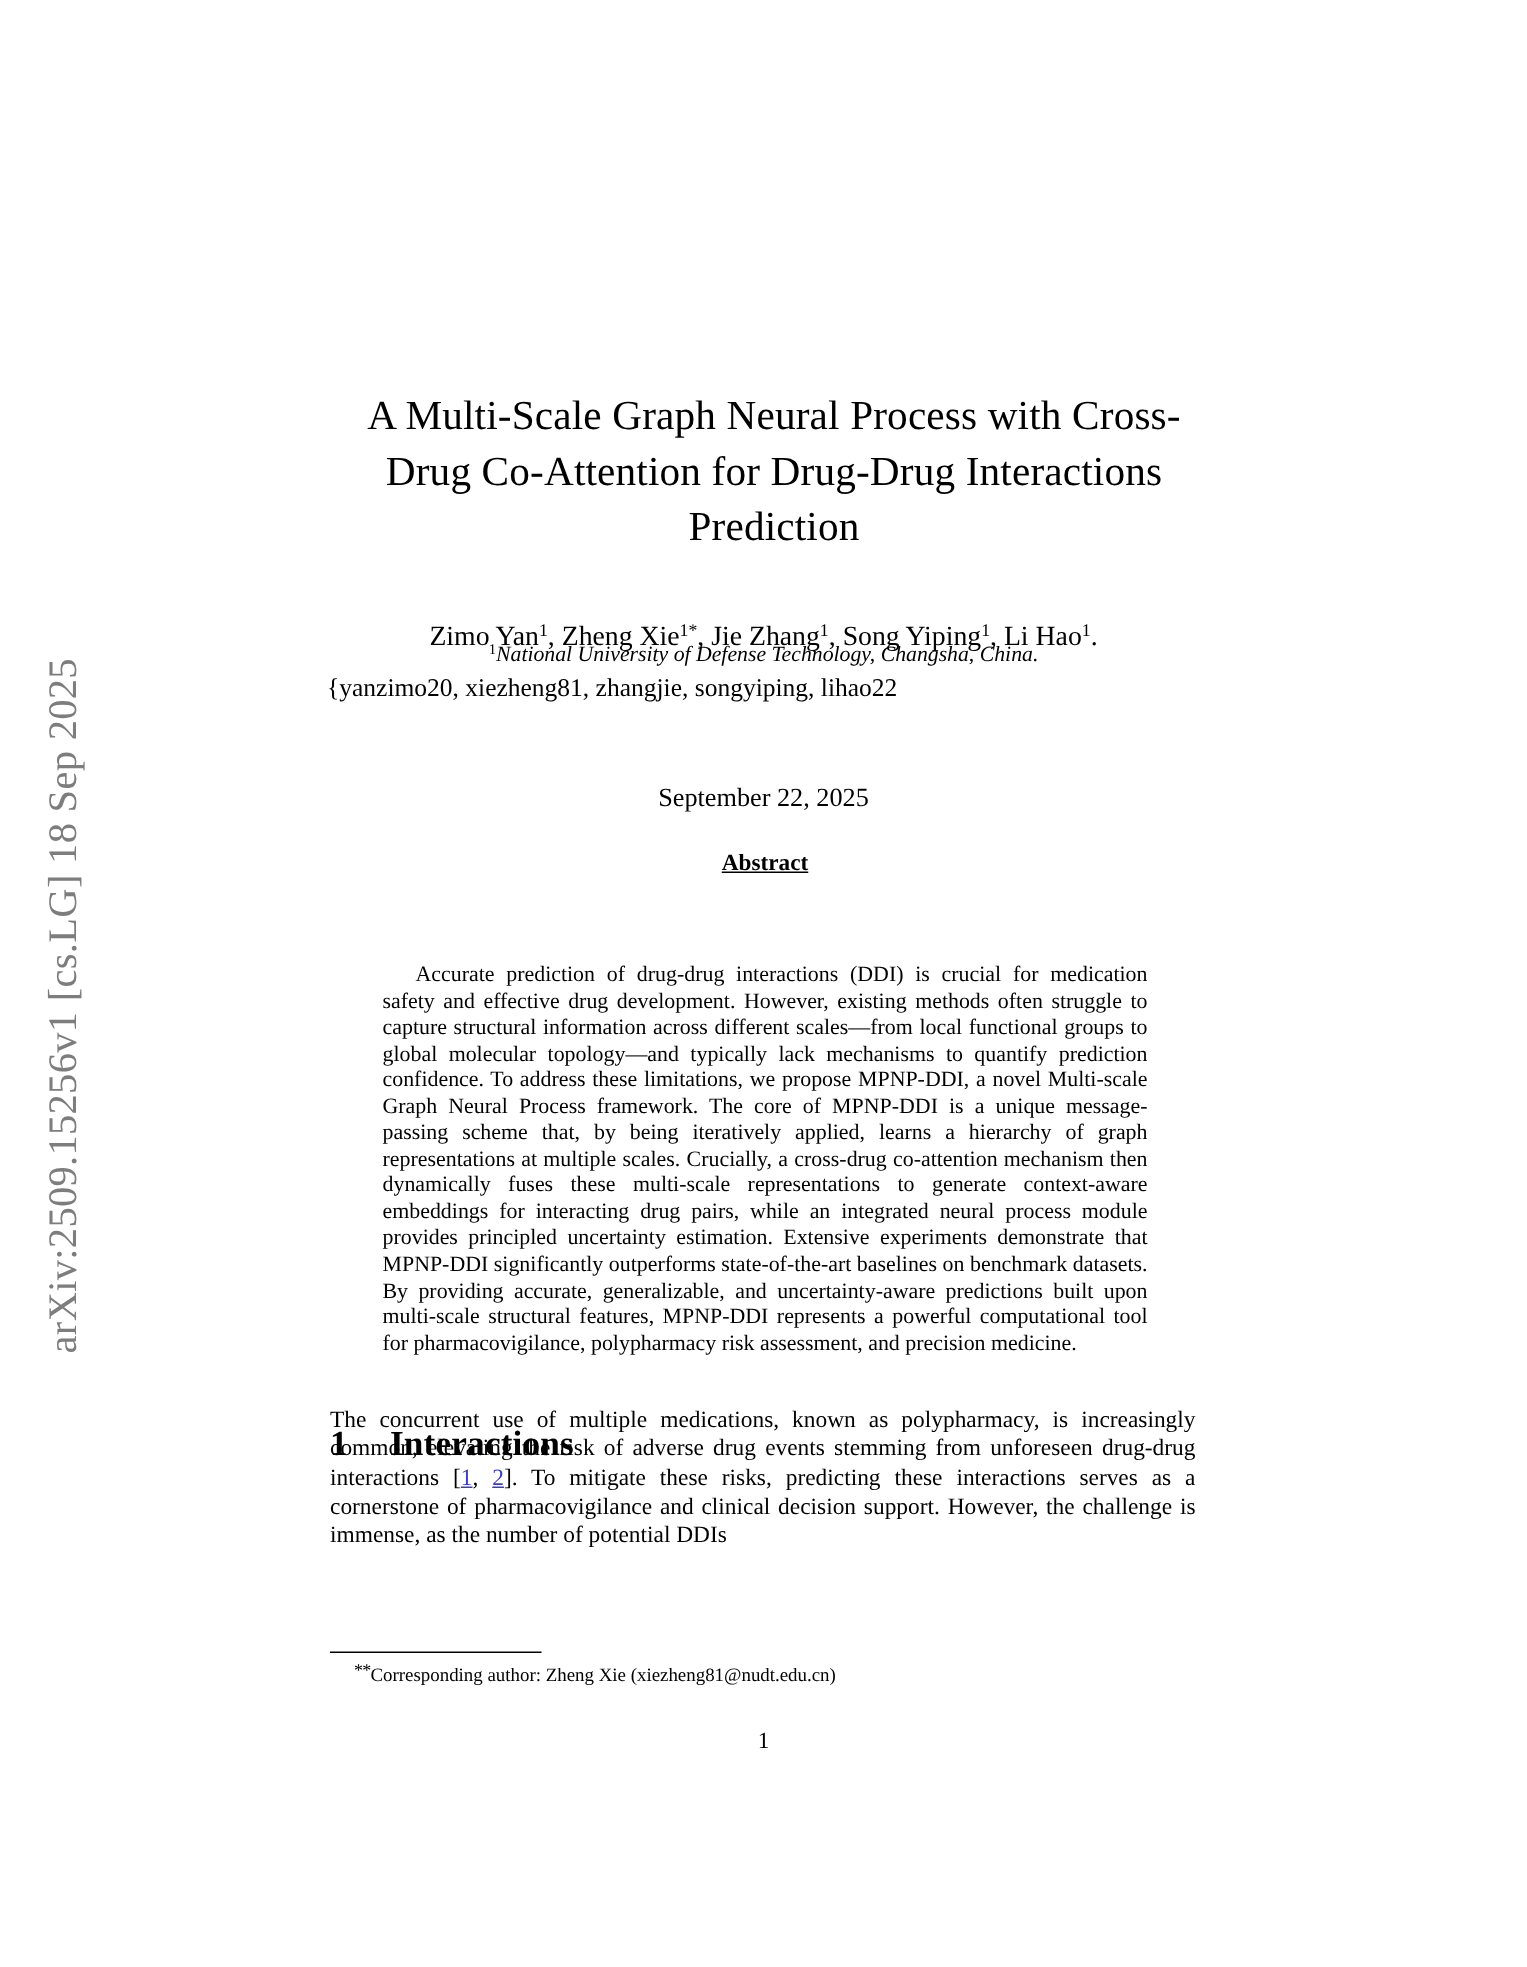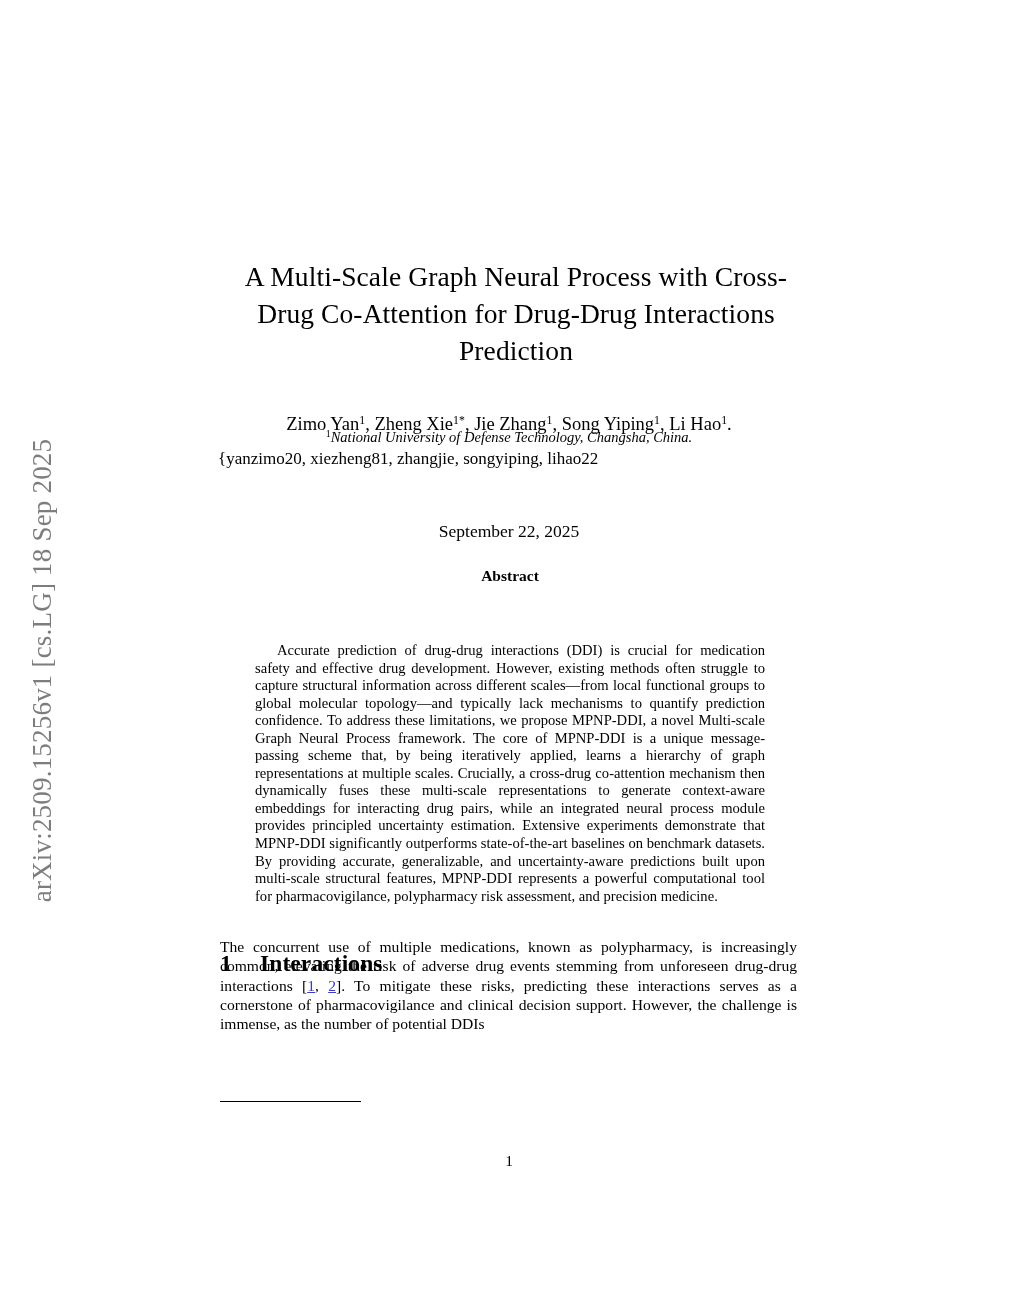--- a/index.html
+++ b/index.html
@@ -108,20 +108,21 @@
 
   
   .abstract-heading {
     position: absolute;
     left: 255px;
     top: 567px;
     width: 510px;
     text-align: center;
     font-weight: bold;
     font-size: 15.5px;
+    text-decoration: underline;
   }
   .abstract-body {
     position: absolute;
     left: 255px;
     top: 594px;
     width: 510px;
     font-size: 14.6px;
     line-height: 17.55px;
     text-align: justify;
     text-justify: inter-word;
@@ -213,16 +214,17 @@
   <div class="date-line">September 22, 2025</div>
 
   <div class="abstract-heading">Abstract</div>
   <div class="abstract-body">Accurate prediction of drug-drug interactions (DDI) is crucial for medication safety and effective drug development. However, existing methods often struggle to capture structural information across different scales—from local functional groups to global molecular topology—and typically lack mechanisms to quantify prediction confidence. To address these limitations, we propose MPNP-DDI, a novel Multi-scale Graph Neural Process framework. The core of MPNP-DDI is a unique message-passing scheme that, by being iteratively applied, learns a hierarchy of graph representations at multiple scales. Crucially, a cross-drug co-attention mechanism then dynamically fuses these multi-scale representations to generate context-aware embeddings for interacting drug pairs, while an integrated neural process module provides principled uncertainty estimation. Extensive experiments demonstrate that MPNP-DDI significantly outperforms state-of-the-art baselines on benchmark datasets. By providing accurate, generalizable, and uncertainty-aware predictions built upon multi-scale structural features, MPNP-DDI represents a powerful computational tool for pharmacovigilance, polypharmacy risk assessment, and precision medicine.</div>
 
   <div class="section-heading"><span class="secnum">1</span><span>Interactions</span></div>
 
   <div class="body-para"><span>The concurrent use of multiple medications, known as polypharmacy, is increasingly common, elevating the risk of adverse drug events stemming from unforeseen drug-drug interactions [</span><a class="cite-link" href="#">1</a><span>, </span><a class="cite-link" href="#">2</a><span>]. To mitigate these risks, predicting these interactions serves as a cornerstone of pharmacovigilance and clinical decision support. However, the challenge is immense, as the number of potential DDIs</span></div>
 
   <div class="footnote-rule"></div>
+  <div class="footnote-text"><span class="fn-marker">**</span><span>Corresponding author: Zheng Xie (xiezheng81@nudt.edu.cn)</span></div>
 
   <div class="page-number">1</div>
 
 </div>
 
 </body></html>

